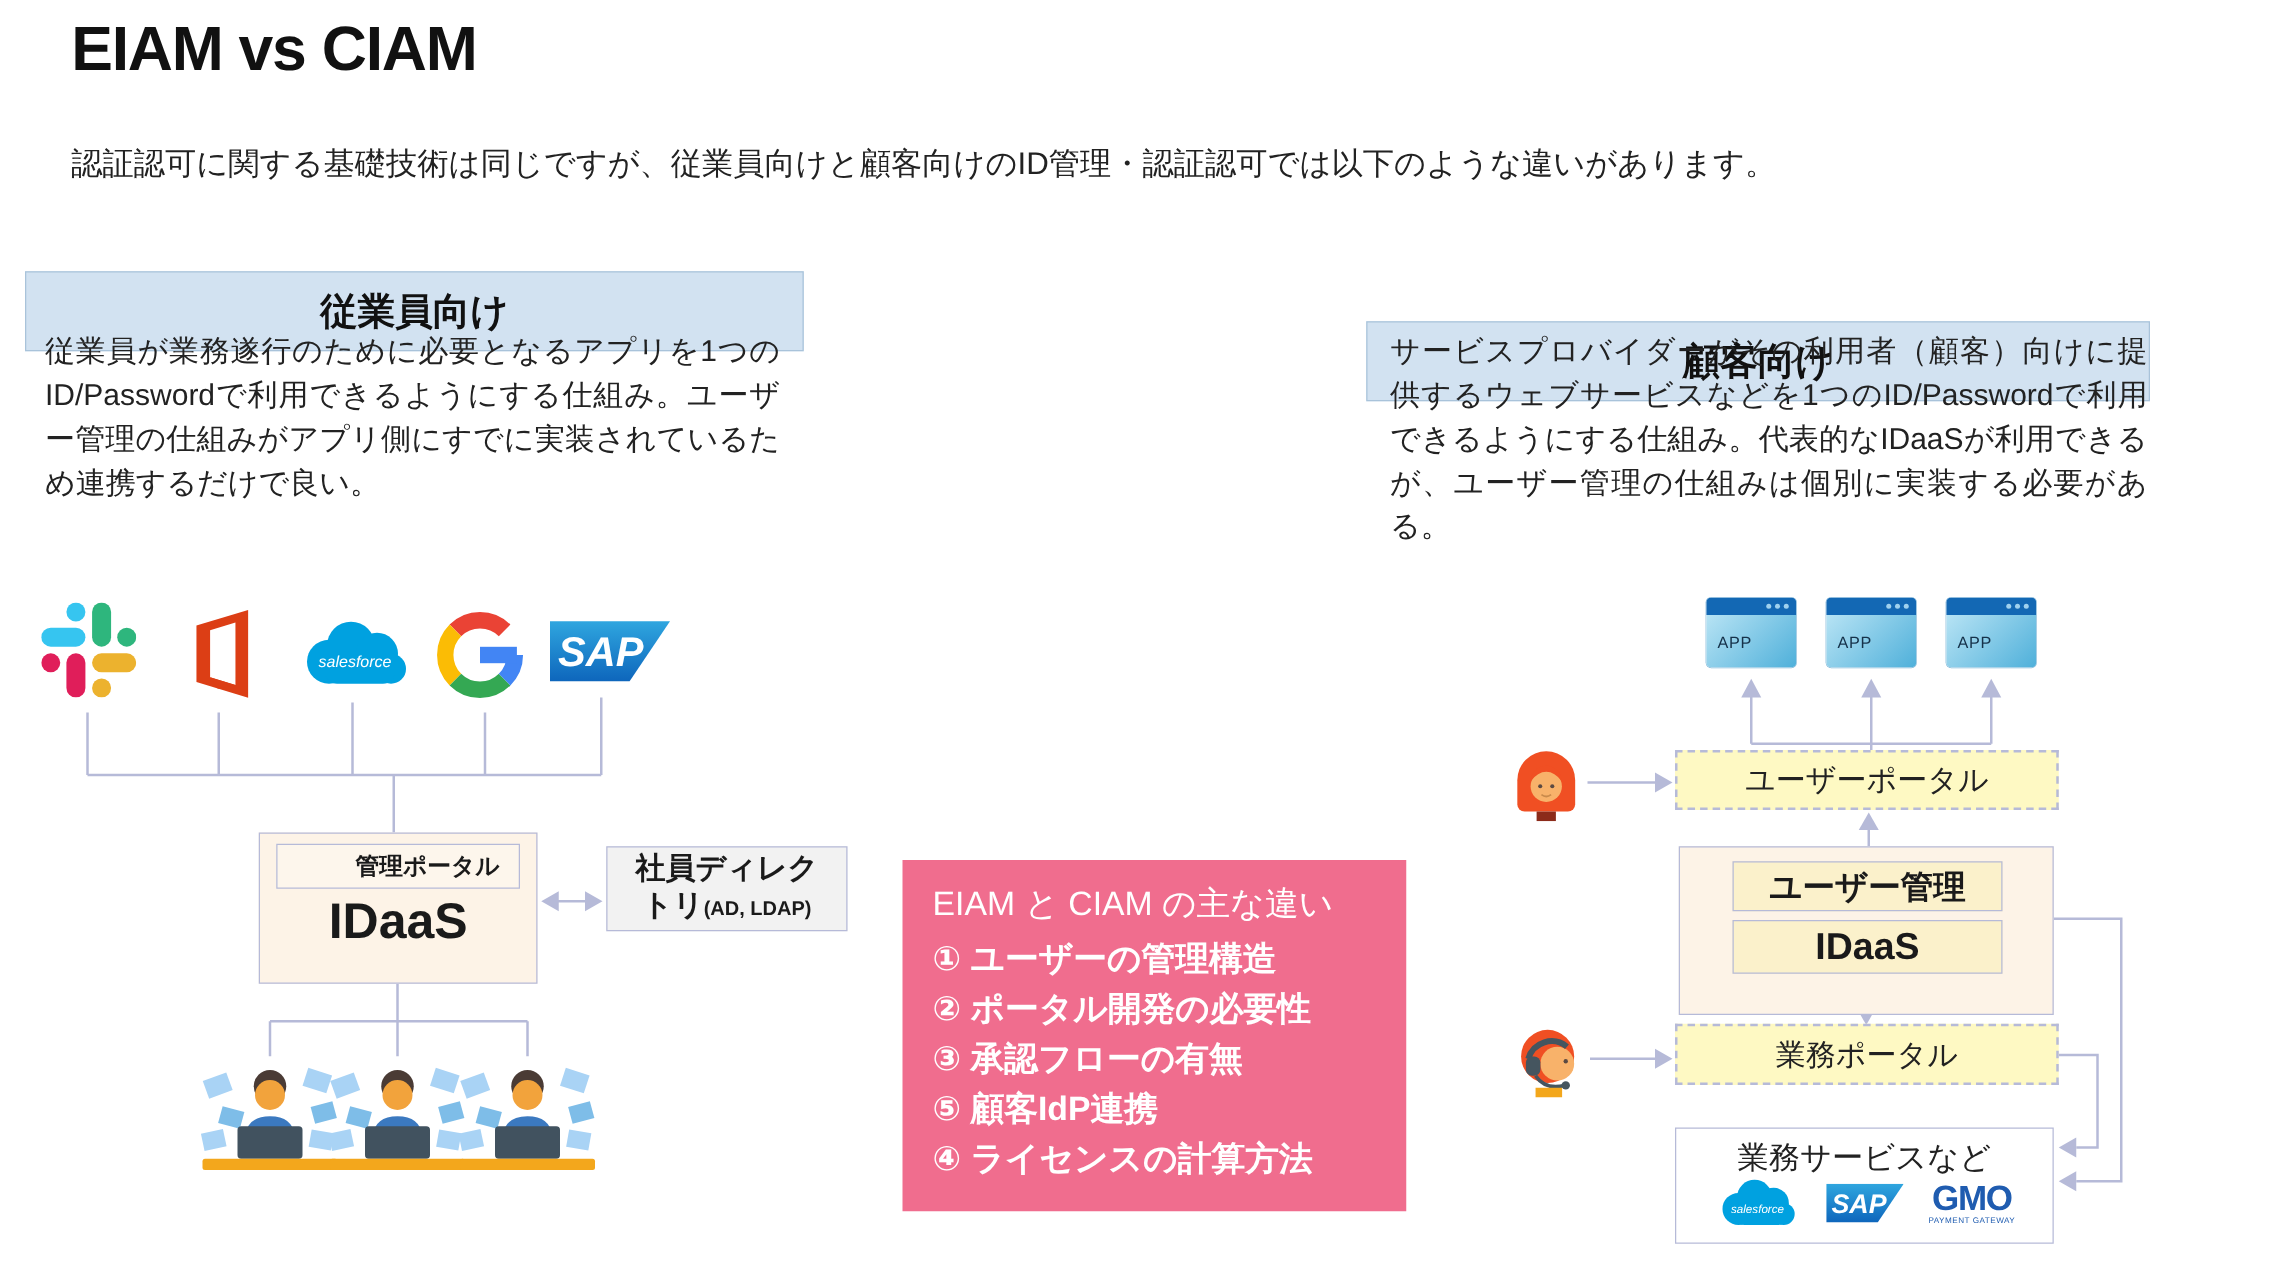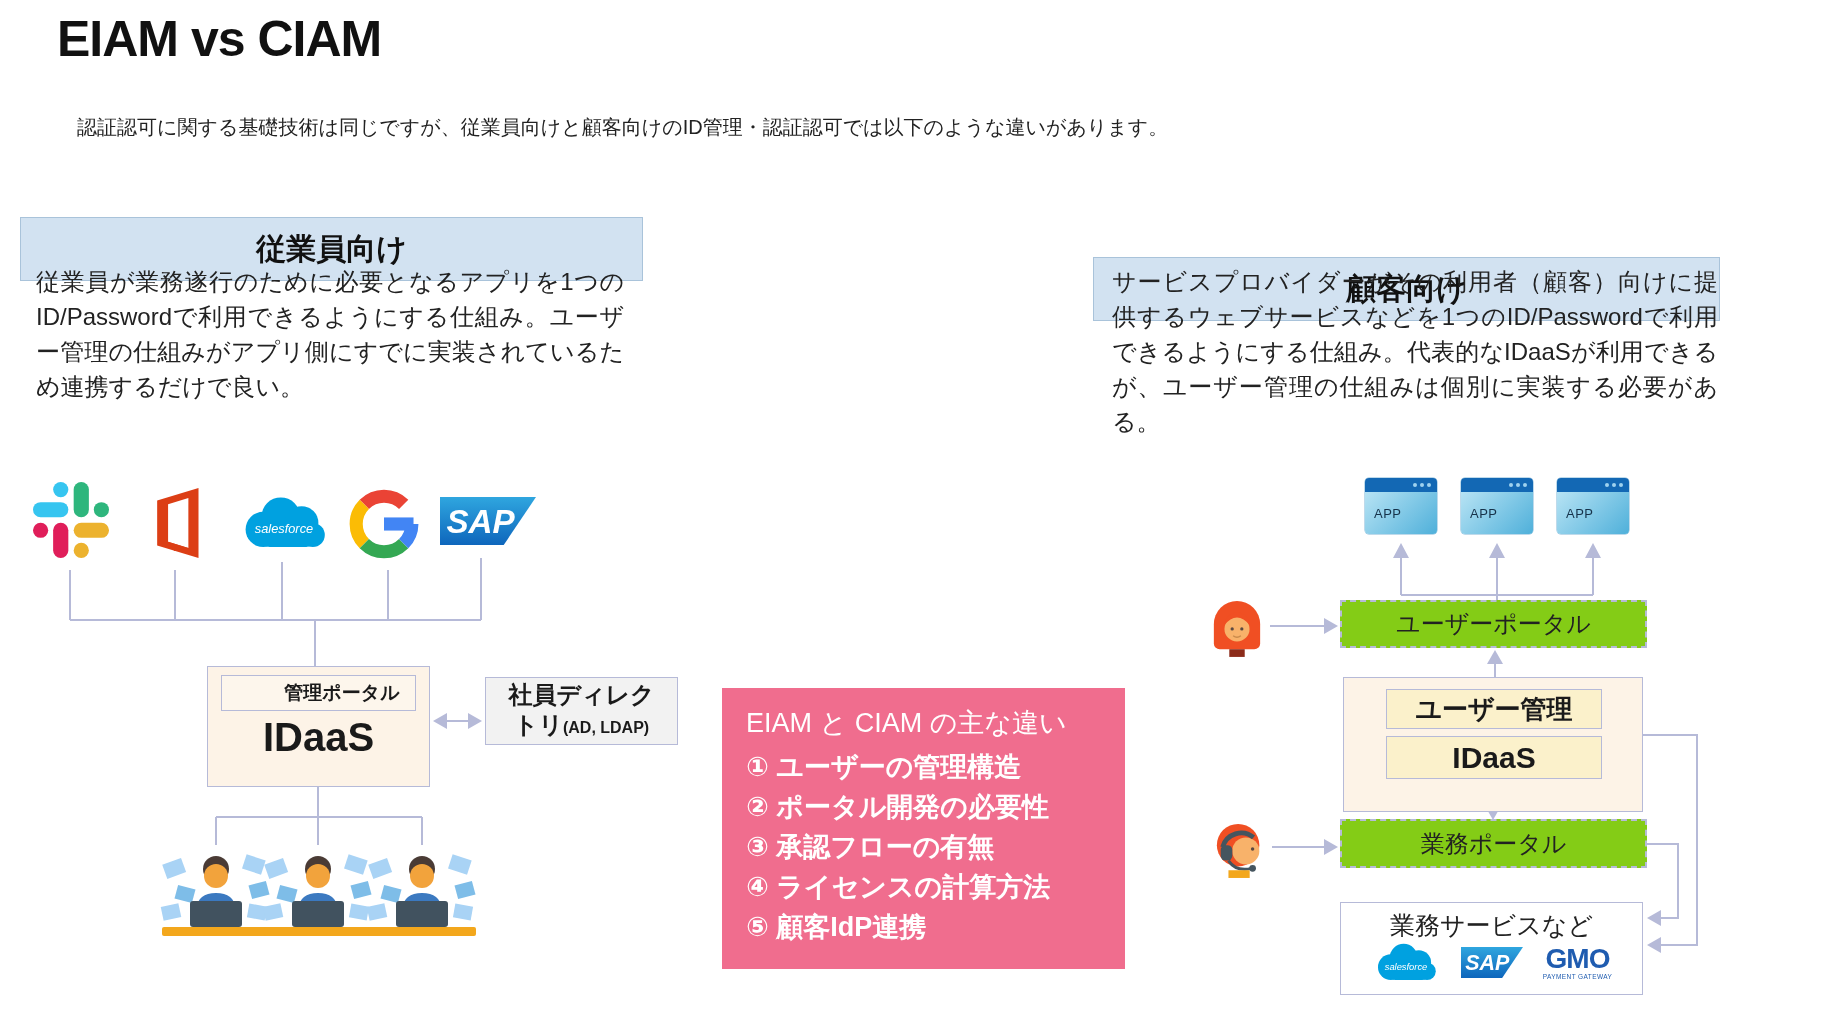--- a/index.html
+++ b/index.html
@@ -1,19 +1,19 @@
 <!DOCTYPE html>
 <html><head>
 <meta charset="utf-8">
 <style>
   html,body{margin:0;padding:0;background:#fff;}
   .canvas{position:relative;width:1835px;height:1015px;background:#fff;overflow:hidden;
           font-family:"Liberation Sans","DejaVu Sans",sans-serif;color:#1a1a1a;}
   .page-title{position:absolute;left:57px;top:10px;font-size:50px;font-weight:800;letter-spacing:-1px;color:#111;}
-  .page-subtitle{position:absolute;left:57px;top:114px;width:1520px;font-size:20px;color:#222;margin-left:20px;}
+  .page-subtitle{position:absolute;left:57px;top:114px;width:1520px;font-size:25px;color:#222;}
   .hdr{position:absolute;height:62px;background:#d2e2f1;border:1.5px solid #a9c3da;
        display:flex;align-items:center;justify-content:center;font-size:30px;font-weight:700;color:#111;}
   .desc{position:absolute;font-size:24px;line-height:35px;color:#222;text-align:justify;}
   .logo{position:absolute;}
   svg{display:block;}
   .connectors{position:absolute;left:0;top:0;pointer-events:none;}
 
   .idaas-box{position:absolute;left:207px;top:666px;width:223px;height:121px;background:#fdf3e7;
              border:1.5px solid #b6bad8;box-sizing:border-box;}
   .mgmt-portal{position:absolute;left:13px;top:8px;right:13px;height:36px;background:#fdf6ec;
@@ -31,21 +31,21 @@
   .pink-title{font-size:27px;font-weight:400;line-height:37px;margin-bottom:5px;}
   .pink-item{font-size:27px;font-weight:700;line-height:40px;}
 
   .app-win{position:absolute;width:72px;height:56px;border-radius:4px;overflow:hidden;
            box-shadow:0 0 0 0.5px #7fb6d8;}
   .app-bar{height:14px;background:#1368b4;display:flex;align-items:center;justify-content:flex-end;gap:3px;padding-right:6px;}
   .app-dot{width:4px;height:4px;border-radius:50%;background:#9fd1ee;}
   .app-body{height:42px;background:linear-gradient(135deg,#b7e3f4,#4fb0da);display:flex;align-items:center;}
   .app-body span{font-size:13px;color:#16324a;padding-left:9px;letter-spacing:0.5px;}
 
-  .dashed-box{position:absolute;background:#84cc16;border:2px dashed #b6bad8;box-sizing:border-box;
+  .dashed-box{position:absolute;background:#fef9c3;border:2px dashed #b6bad8;box-sizing:border-box;
               display:flex;align-items:center;justify-content:center;font-size:24px;color:#222;}
   .peach-box{position:absolute;left:1343px;top:677px;width:300px;height:135px;background:#fdf3e7;
              border:1.5px solid #b6bad8;box-sizing:border-box;}
   .yellow-box{position:absolute;left:42px;width:216px;background:#fbf1cb;border:1.5px solid #b6bad8;
               box-sizing:border-box;display:flex;align-items:center;justify-content:center;font-weight:800;}
   .services-box{position:absolute;left:1340px;top:902px;width:303px;height:93px;background:#fff;
                 border:1.5px solid #b6bad8;box-sizing:border-box;}
   .services-title{position:absolute;top:6px;left:0;right:0;text-align:center;font-size:25px;color:#222;}
   .services-logos{position:absolute;bottom:7px;left:0;right:0;display:flex;align-items:center;justify-content:center;gap:20px;}
   .gmo{display:flex;flex-direction:column;align-items:center;line-height:1;}
@@ -226,22 +226,22 @@
         <rect x="6" y="82" width="108" height="9" rx="2" fill="#F3A71C"></rect>
       </g>
     </svg>
   </div>
 
   <div class="pink-box">
     <div class="pink-title">EIAM と CIAM の主な違い</div>
     <div class="pink-item">① ユーザーの管理構造</div>
     <div class="pink-item">② ポータル開発の必要性</div>
     <div class="pink-item">③ 承認フローの有無</div>
+    <div class="pink-item">⑤ 顧客IdP連携</div>
     <div class="pink-item">④ ライセンスの計算方法</div>
-    <div class="pink-item">⑤ 顧客IdP連携</div>
   </div>
 
   <div class="hdr" style="left:1093px;top:217px;width:625px;margin-top:40px;">顧客向け</div>
   <div class="desc" style="left:1112px;top:264px;width:606px;">サービスプロバイダーがその利用者（顧客）向けに提供するウェブサービスなどを1つのID/Passwordで利用できるようにする仕組み。代表的なIDaaSが利用できるが、ユーザー管理の仕組みは個別に実装する必要がある。</div>
 
   <div class="app-win" style="left:1365px;top:478px;">
     <div class="app-bar">
         <span class="app-dot"></span>
         <span class="app-dot"></span>
         <span class="app-dot"></span>

